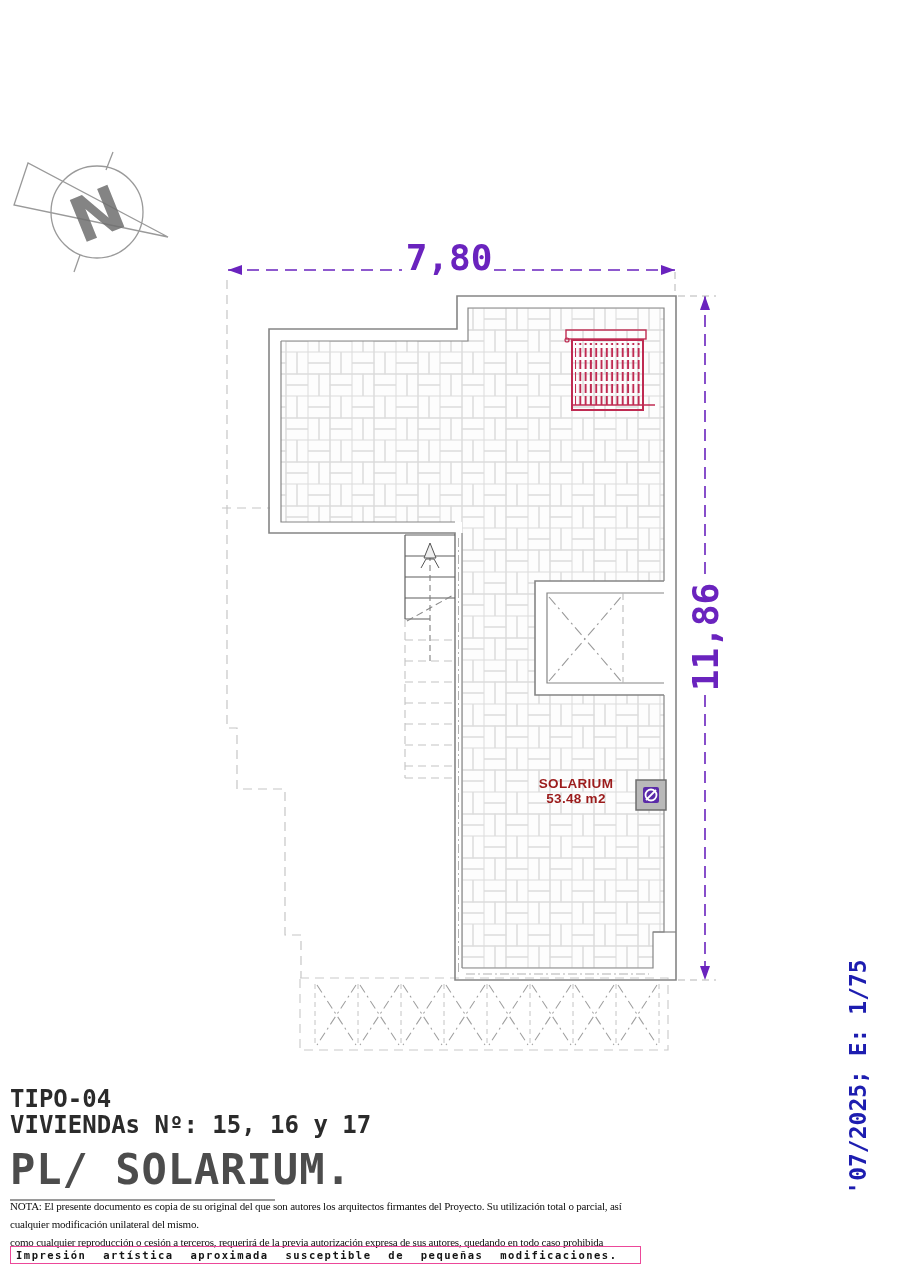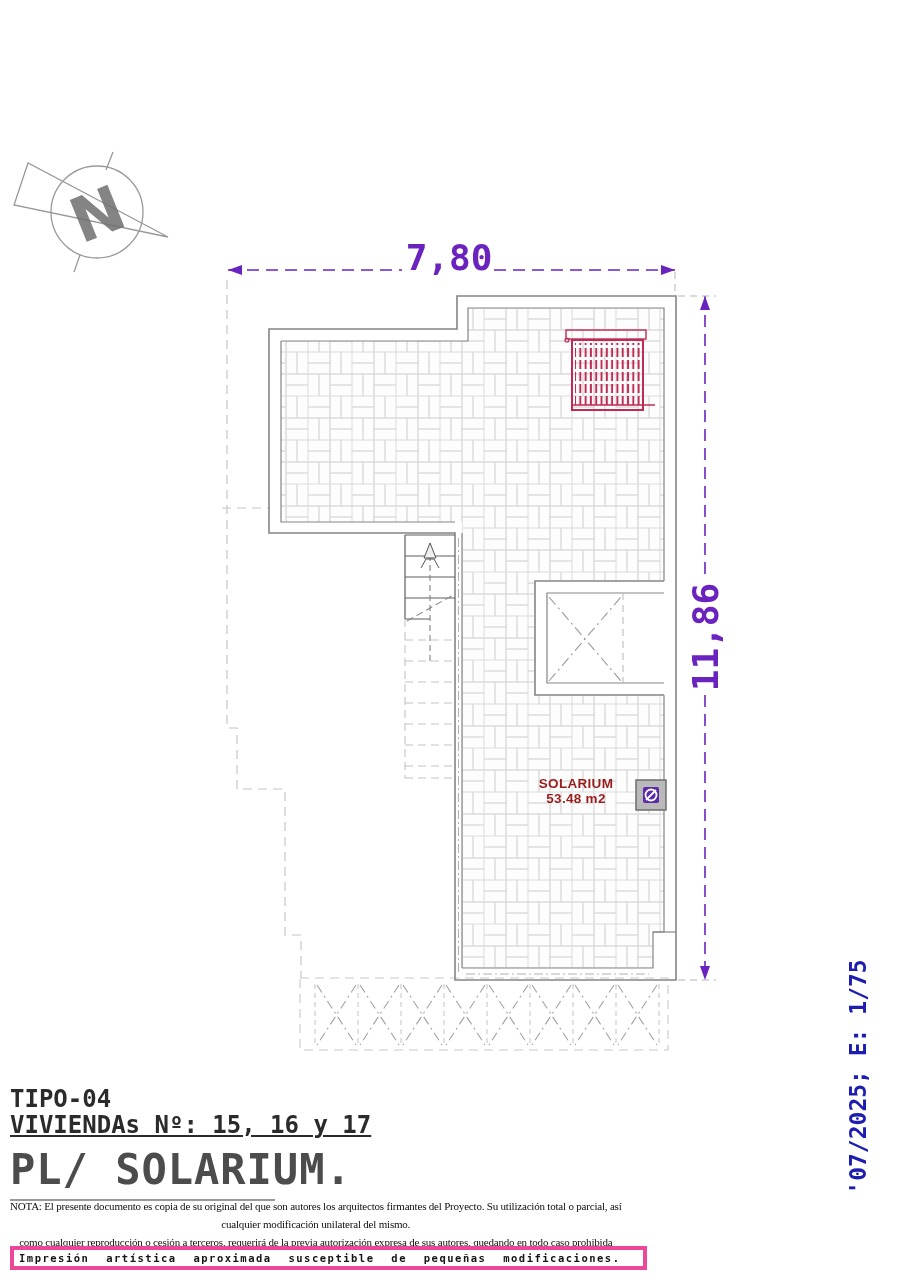--- a/index.html
+++ b/index.html
@@ -23,29 +23,29 @@
   .arrow-shaft{stroke:#808080;stroke-width:1.1;fill:none;stroke-dasharray:6 4;}
   .patio-x{stroke:#9a9a9a;stroke-width:1.1;fill:none;stroke-dasharray:10 4 2 4;}
   .trellis-x{stroke:#9f9f9f;stroke-width:1.05;fill:none;stroke-dasharray:9 4 2 4;}
   .trellis-sep{stroke:#c4c4c4;stroke-width:1;fill:none;stroke-dasharray:5 4;}
   .trellis-box{stroke:#c9c9c9;stroke-width:1.1;fill:none;stroke-dasharray:9 6;}
   .pergola-stroke{stroke:var(--pergola);fill:none;}
   .compass{stroke:#9a9a9a;stroke-width:1.3;fill:none;}
   .room-label{fill:var(--room);font:700 13.5px "Liberation Sans",sans-serif;letter-spacing:.3px;}
   .title-block{position:absolute;left:10px;top:1086px;color:#2b2b2b;}
   .tb-type{font:700 24px "DejaVu Sans Mono",monospace;line-height:1.1;}
-  .tb-dwellings{font:700 24px "DejaVu Sans Mono",monospace;line-height:1.15;text-decoration:underline;}
+  .tb-dwellings{font:700 24px "DejaVu Sans Mono",monospace;line-height:1.15;}
   .tb-title{font:700 42px "DejaVu Sans Mono",monospace;color:#4c4c4c;line-height:1.05;
             letter-spacing:1px;margin-top:8px;}
   .tb-rule{width:265px;height:2px;background:#9a9a9a;margin-top:7px;}
   .nota{position:absolute;left:10px;top:1198px;color:#0e0e0e;
-        font:400 11px "Liberation Serif",serif;letter-spacing:-0.2px;line-height:1.62;text-align:center;}
+        font:400 11px "Liberation Serif",serif;letter-spacing:-0.2px;line-height:1.62;}
   .nota div{white-space:nowrap;}
   .footer-bar{position:absolute;left:10px;top:1246px;width:624px;height:16px;
-        border:4px solid #ec4899;font:700 10.5px "DejaVu Sans Mono",monospace;color:#141414;
+        border:1px solid #ec4899;font:700 10.5px "DejaVu Sans Mono",monospace;color:#141414;
         letter-spacing:1.5px;word-spacing:9px;line-height:16px;padding-left:5px;
         white-space:nowrap;overflow:hidden;}
   .side-note{position:absolute;left:858px;top:1077px;transform:translate(-50%,-50%) rotate(-90deg);
         white-space:nowrap;color:var(--note);font:700 23px "DejaVu Sans Mono",monospace;}
 </style>
 </head>
 <body>
 
 <div class="page">
 

